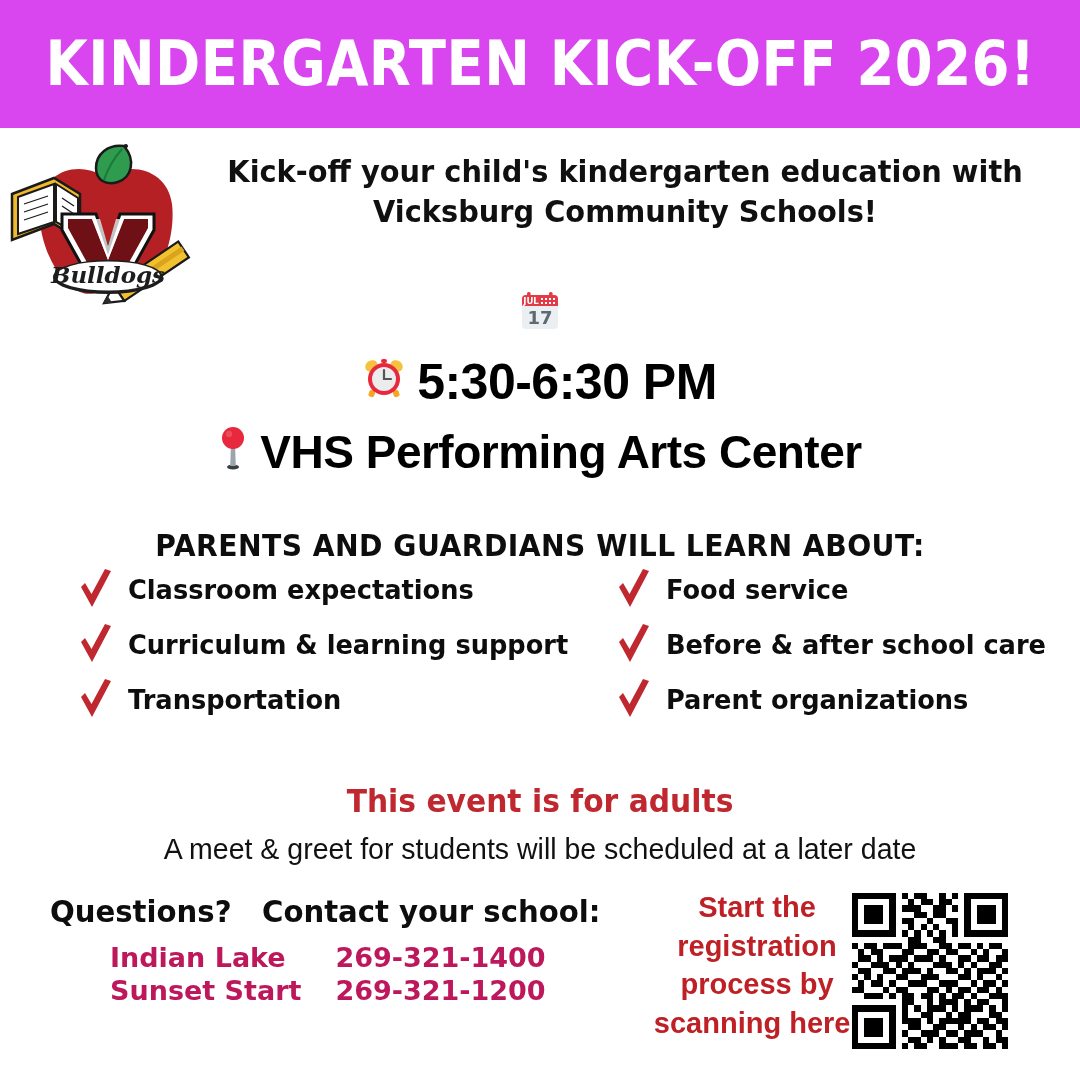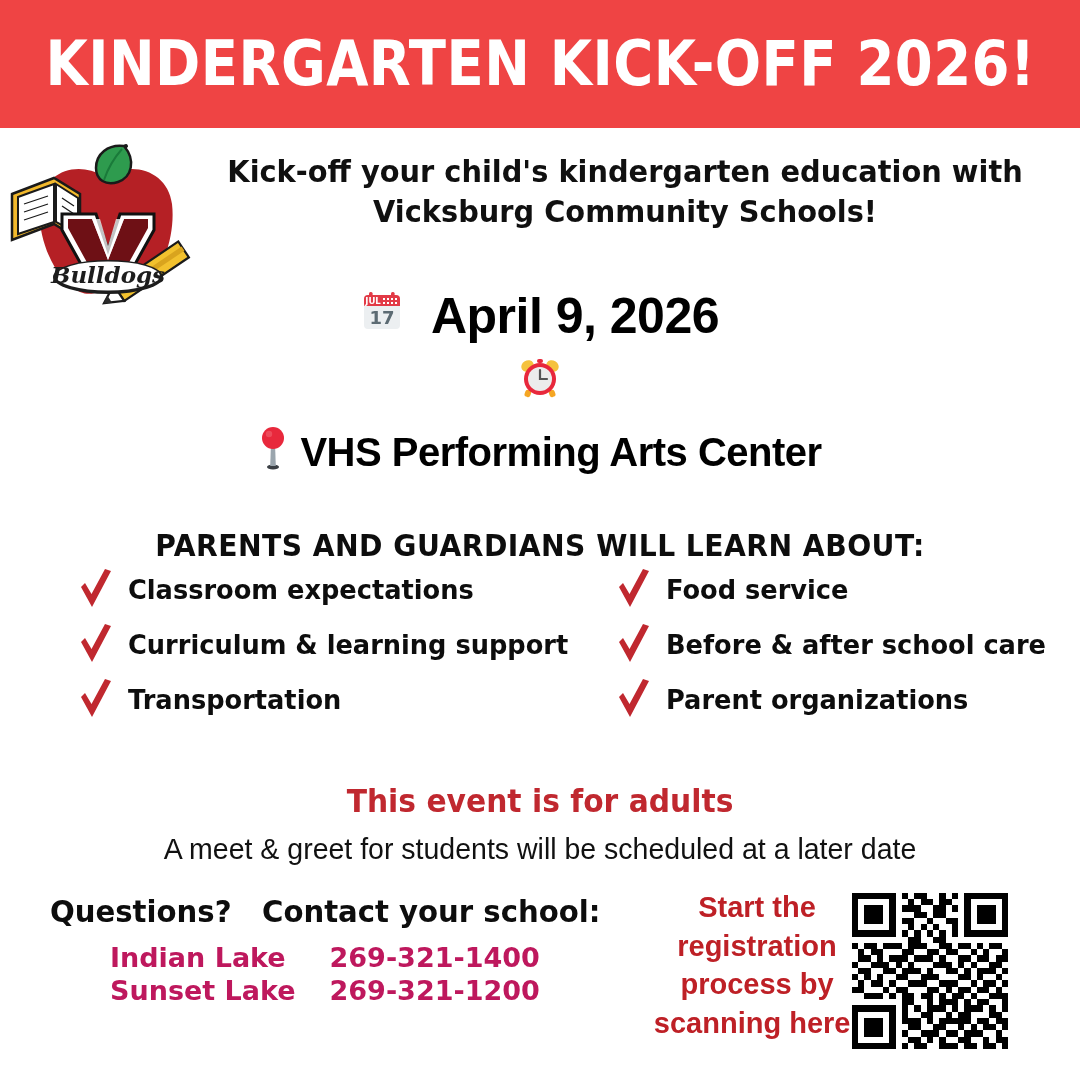--- a/index.html
+++ b/index.html
@@ -12,21 +12,21 @@
     background: #ffffff;
     font-family: "Liberation Sans", sans-serif;
     overflow: hidden;
     position: relative;
   }
 
   
   .header-banner {
     width: 1080px;
     height: 128px;
-    background: #ef4444;
+    background: #d946ef;
     display: flex;
     align-items: center;
     justify-content: center;
     box-sizing: border-box;
   }
   .header-title {
     color: #ffffff;
     font-family: "DejaVu Sans", sans-serif;
     font-weight: bold;
     font-size: 62px;
@@ -74,21 +74,21 @@
     display: flex;
     align-items: center;
     justify-content: center;
     gap: 12px;
     font-family: "Liberation Sans", sans-serif;
     font-weight: bold;
     color: #000000;
   }
   .event-row.date    { font-size: 50px; height: 66px; gap: 28px; }
   .event-row.time    { font-size: 50px; height: 66px; }
-  .event-row.place   { font-size: 40px; height: 74px; }
+  .event-row.place   { font-size: 46px; height: 74px; }
   .ev-icon {
     display: inline-block;
     line-height: 1;
     flex: 0 0 auto;
   }
   .ev-text { letter-spacing: -0.5px; white-space: nowrap; }
 
   
   .learn-heading {
     position: absolute;
@@ -286,36 +286,36 @@
           <rect x="30" y="7" width="2" height="2"></rect>
             <rect x="34" y="7" width="2" height="2"></rect>
           <rect x="22" y="11" width="2" height="2"></rect>
             <rect x="26" y="11" width="2" height="2"></rect>
           <rect x="30" y="11" width="2" height="2"></rect>
             <rect x="34" y="11" width="2" height="2"></rect>
         </g>
         <text x="21" y="33" font-family="DejaVu Sans, sans-serif" font-size="18" font-weight="bold" fill="#5C6B73" text-anchor="middle">17</text>
       </svg>
     </span>
-    <span class="ev-text">April 9, 2026</span>
   </div>
 
   <div class="event-row time">
     <span class="ev-icon">
       <svg width="42" height="42" viewBox="0 0 42 42">
         <ellipse cx="8.5" cy="9" rx="6.5" ry="5.5" fill="#F5C23E" transform="rotate(-30 8.5 9)"></ellipse>
         <ellipse cx="33.5" cy="9" rx="6.5" ry="5.5" fill="#F5C23E" transform="rotate(30 33.5 9)"></ellipse>
         <rect x="6" y="33" width="6" height="7" rx="2.5" fill="#F5A623" transform="rotate(20 9 36)"></rect>
         <rect x="30" y="33" width="6" height="7" rx="2.5" fill="#F5A623" transform="rotate(-20 33 36)"></rect>
         <circle cx="21" cy="22" r="16" fill="#E8283C"></circle>
         <circle cx="21" cy="22" r="12" fill="#ECECEC"></circle>
         <path d="M21 13 L21 22 L28 22" stroke="#555555" stroke-width="2.2" fill="none" stroke-linecap="round"></path>
         <rect x="18" y="2" width="6" height="4" rx="2" fill="#E8283C"></rect>
       </svg>
     </span>
+    <span class="ev-text">5:30-6:30 PM</span>
   </div>
 
   <div class="event-row place">
     <span class="ev-icon">
       <svg width="30" height="48" viewBox="0 0 30 48">
         <ellipse cx="15" cy="42" rx="6" ry="2.6" fill="#3A3F44"></ellipse>
         <path d="M13 18 L12.2 41 L17.8 41 L17 18 Z" fill="#9AA5AD"></path>
         <circle cx="15" cy="13" r="11" fill="#E8283C"></circle>
         <circle cx="11" cy="9" r="3.2" fill="#F05A68" opacity="0.7"></circle>
       </svg>
@@ -376,21 +376,21 @@
 
 <div class="contact-block">
   <div class="contact-heading">Questions?   Contact your school:</div>
   <table class="contact-table">
     <tbody>
       <tr>
         <td class="school">Indian Lake</td>
         <td class="phone">269-321-1400</td>
       </tr>
       <tr>
-        <td class="school">Sunset Lake</td>
+        <td class="school">Sunset Start</td>
         <td class="phone">269-321-1200</td>
       </tr>
     </tbody>
   </table>
 </div>
 
 <div class="register-text">Start the registration process by scanning here:</div>
 <div class="qr-wrap">
   <svg id="qr-svg" width="156" height="156" viewBox="0 0 25 25" shape-rendering="crispEdges">
     <rect width="25" height="25" fill="#ffffff"></rect>

